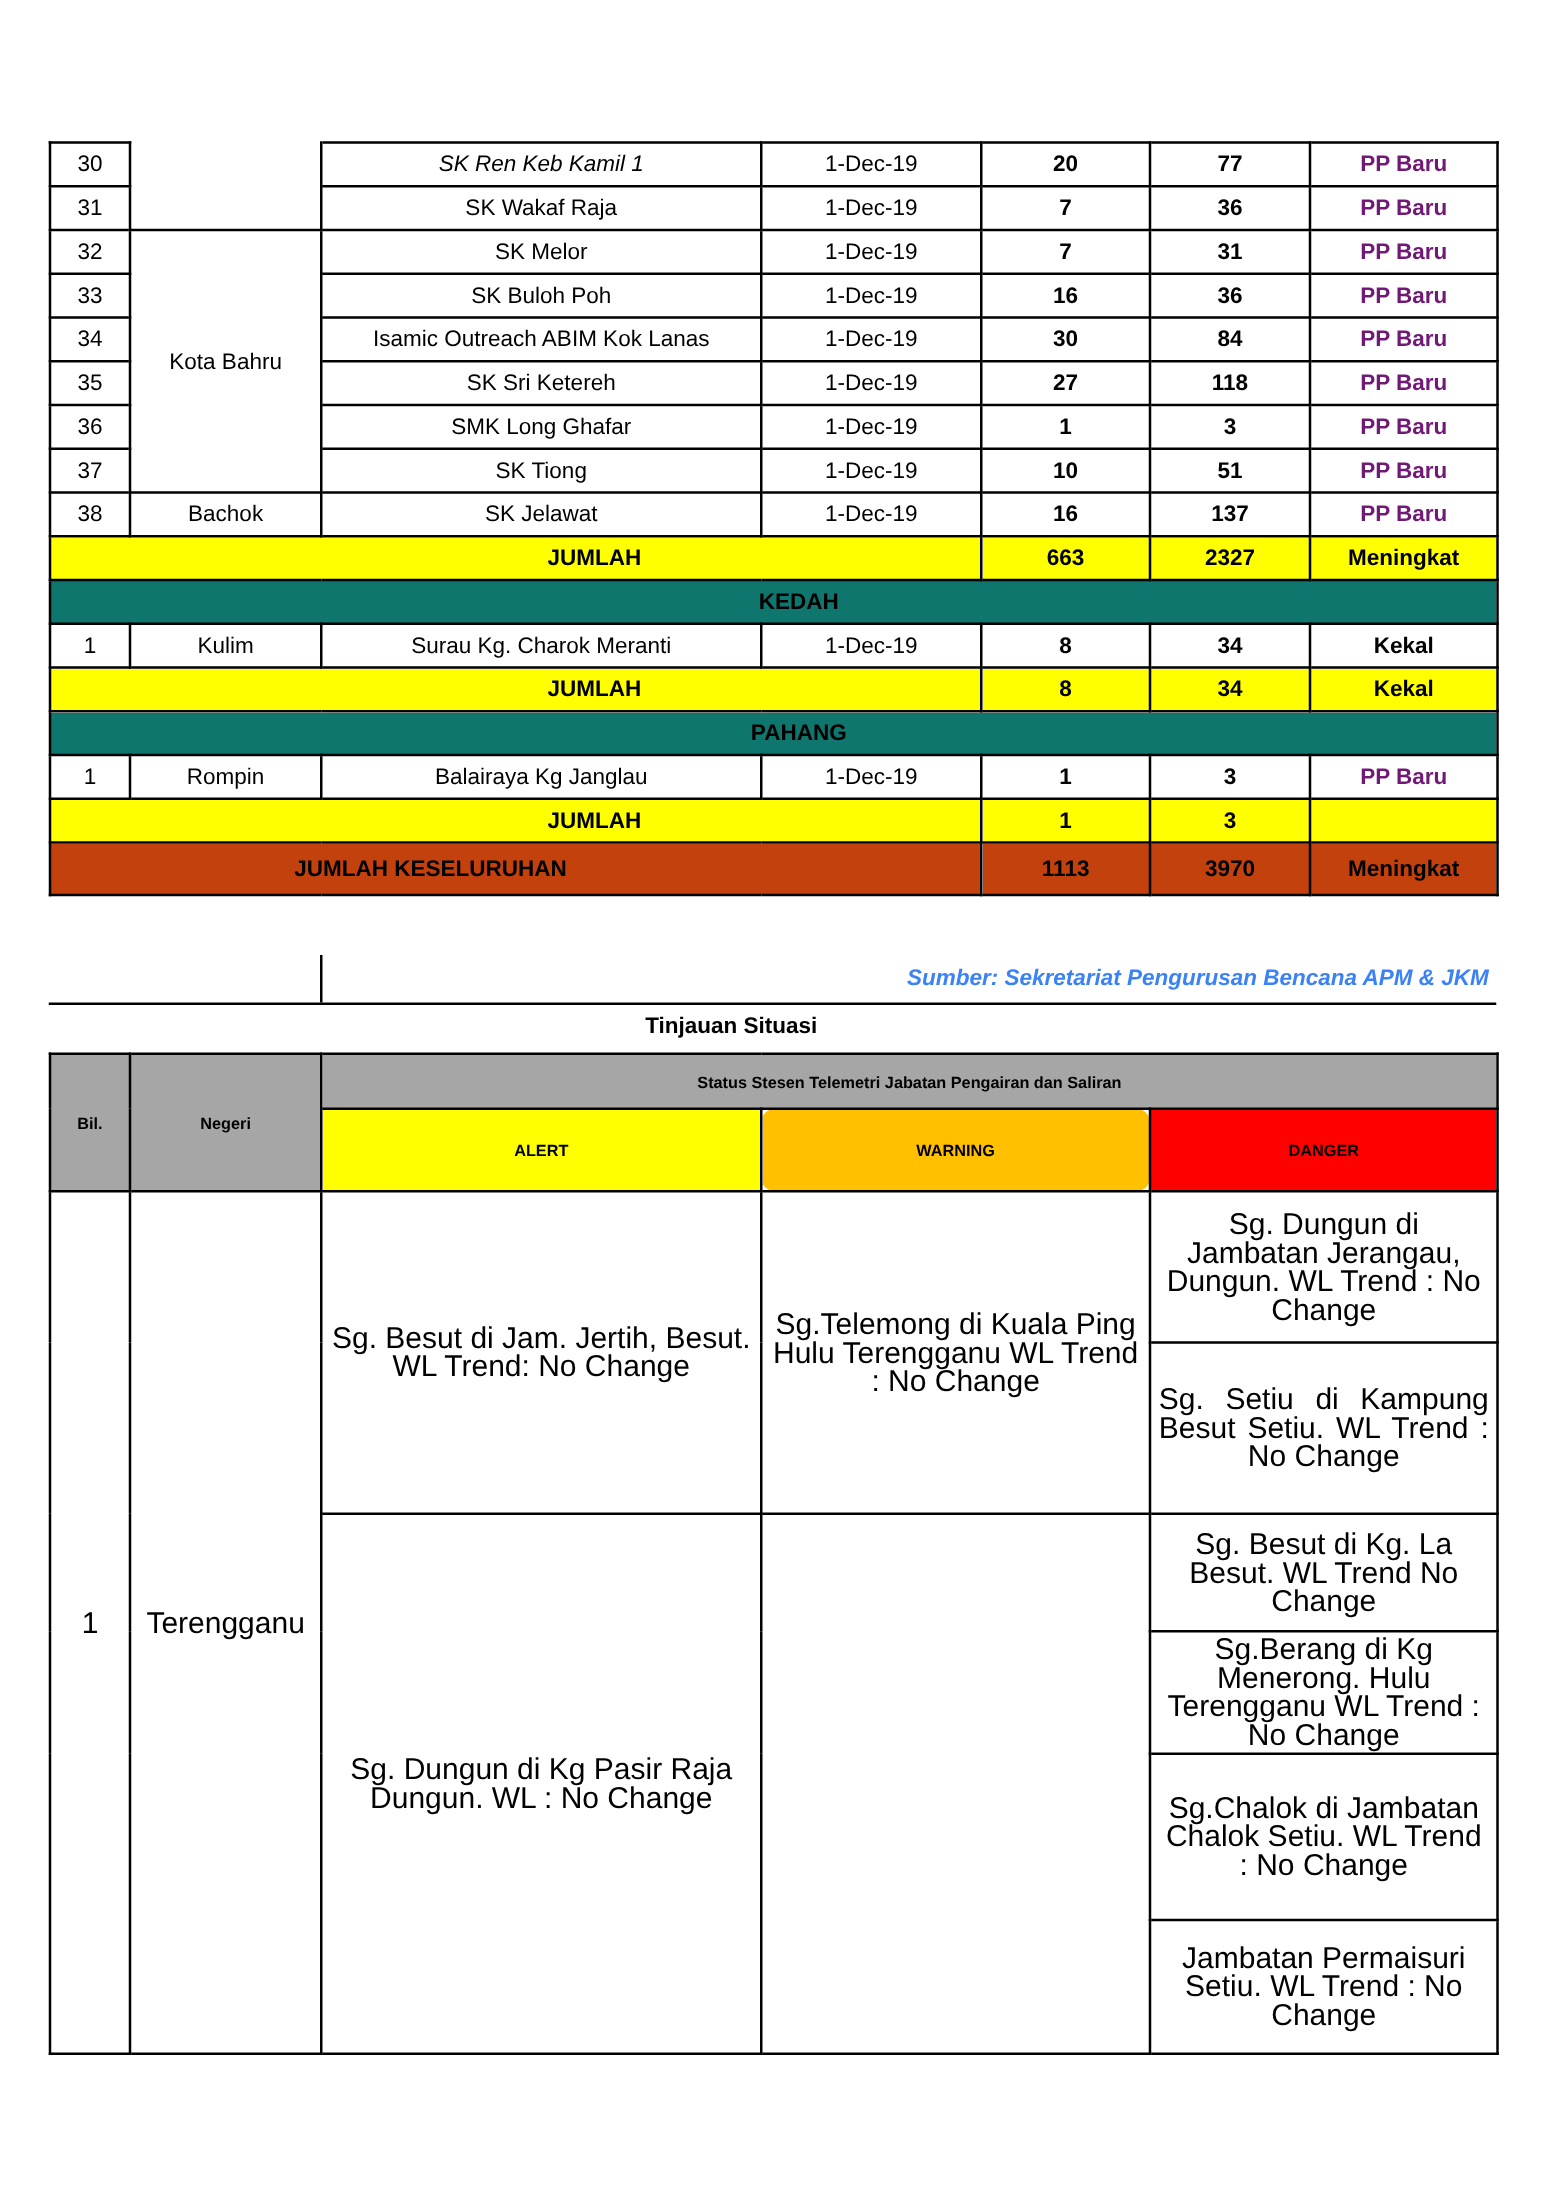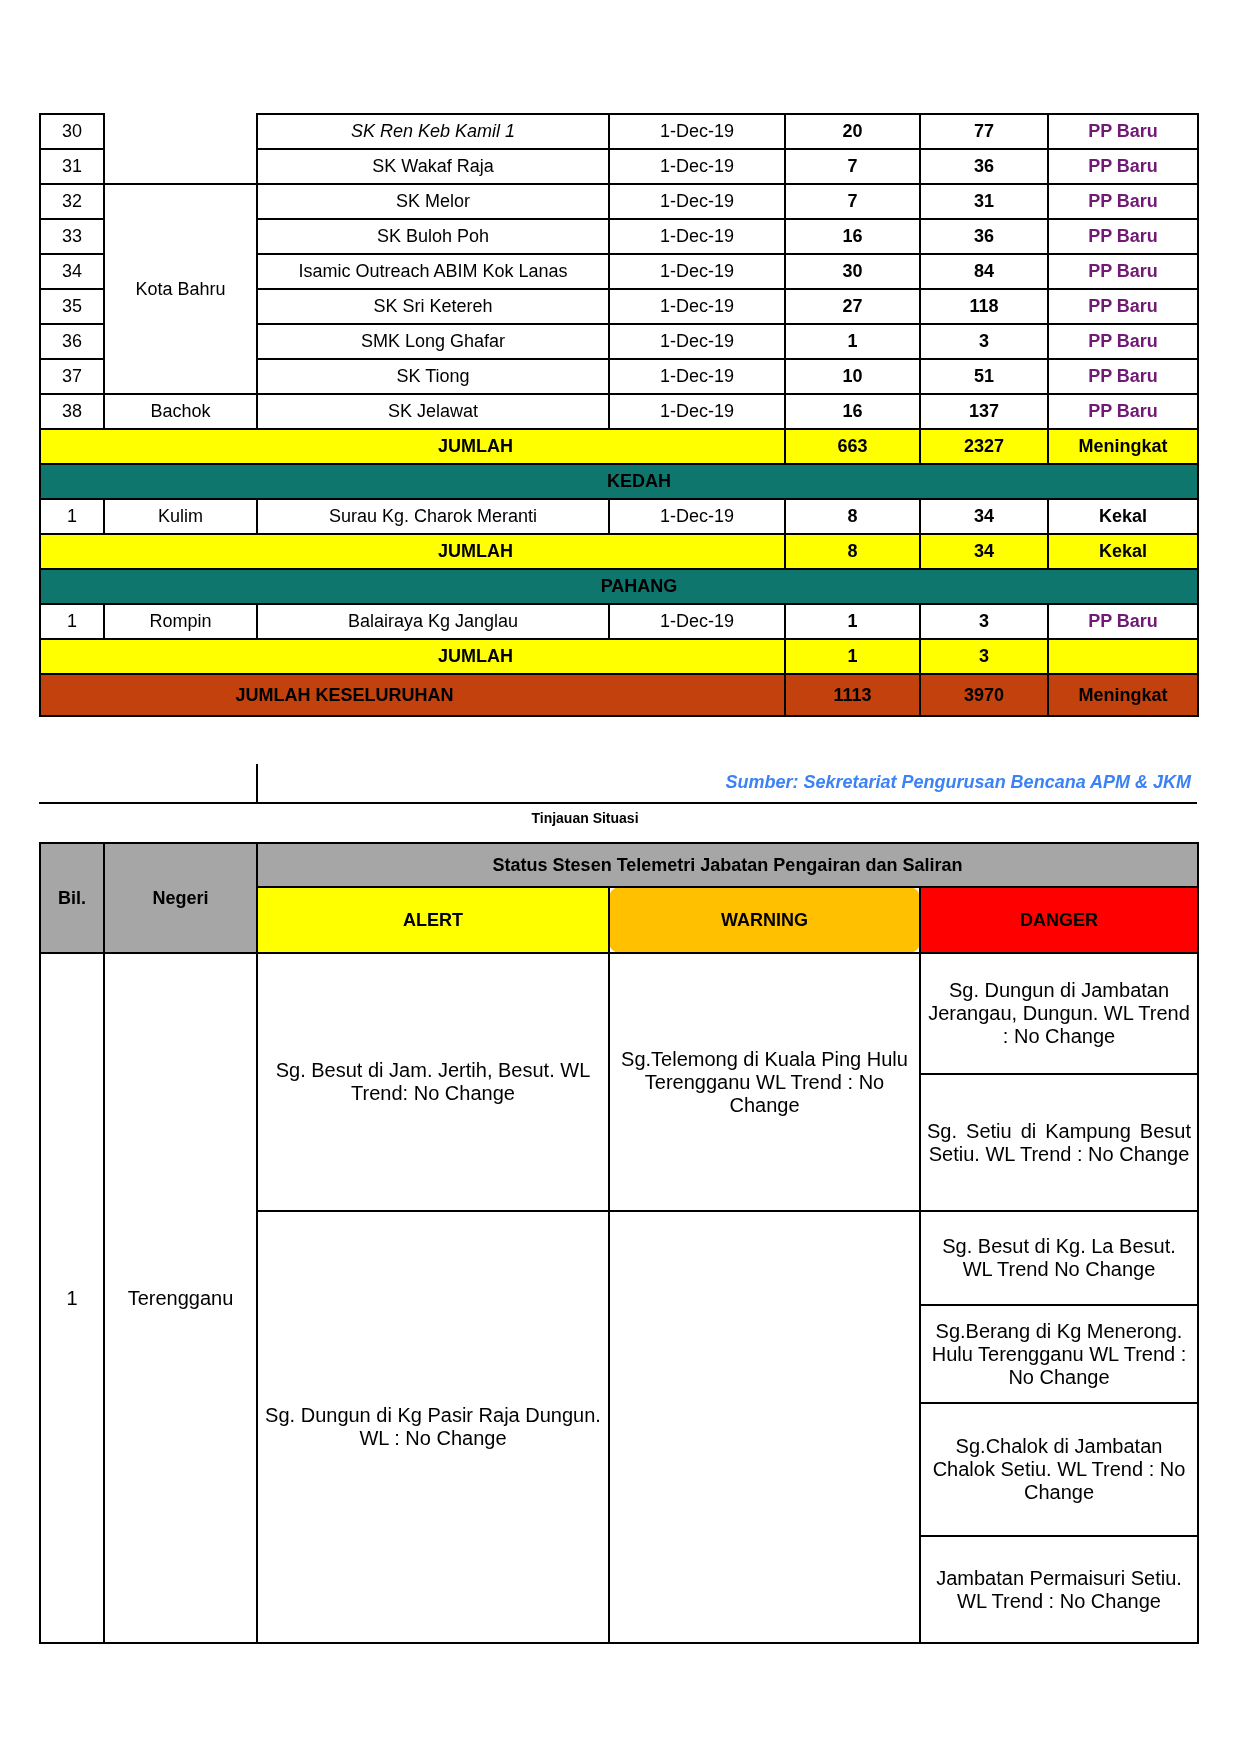--- a/index.html
+++ b/index.html
@@ -10,28 +10,28 @@
   #evac-table td { height: 33px; }
   .bold { font-weight: bold; }
   .blue { color: #701a75; font-weight: bold; }
   .yellow { background: #ffff00; }
   .green { background: #0f766e; padding-left: 44px; }
   .grey { background: #c2410c; }
   .nob-top { border-top: none; }
   #source-row { position: absolute; left: 39px; top: 764px; width: 1158px; height: 38px; border-bottom: 2px solid #000; }
   #source-row .divider { position: absolute; left: 217px; top: 0; width: 2px; height: 38px; background: #000; }
   #source-text { position: absolute; right: 6px; top: 8px; color: #3b82f6; font-weight: bold; font-style: italic; font-size: 18px; }
-  #section-title { position: absolute; left: 0; width: 1170px; top: 810px; text-align: center; font-weight: bold; font-size: 14px; }
+  #section-title { position: absolute; left: 0; width: 1170px; top: 810px; text-align: center; font-weight: bold; font-size: 18px; }
   #status-table { left: 39px; top: 842px; width: 1158px; }
-  #status-table th { font-weight: bold; font-size: 18px; }
+  #status-table th { font-weight: bold; font-size: 13px; }
   .hdr-grey { background: #a6a6a6; }
   .hdr-alert { background: #ffff00; }
   .hdr-warn { background: #ffc000; border-radius: 11px; }
   .hdr-danger { background: #ff0000; }
-  #status-table td { font-size: 20px; line-height: 23px; padding: 0 6px; }
+  #status-table td { font-size: 24px; line-height: 23px; padding: 0 6px; }
 </style>
 </head>
 <body>
 
 <table id="evac-table">
   <colgroup>
     <col style="width:64px">
       <col style="width:153px">
       <col style="width:352px">
       <col style="width:176px">

